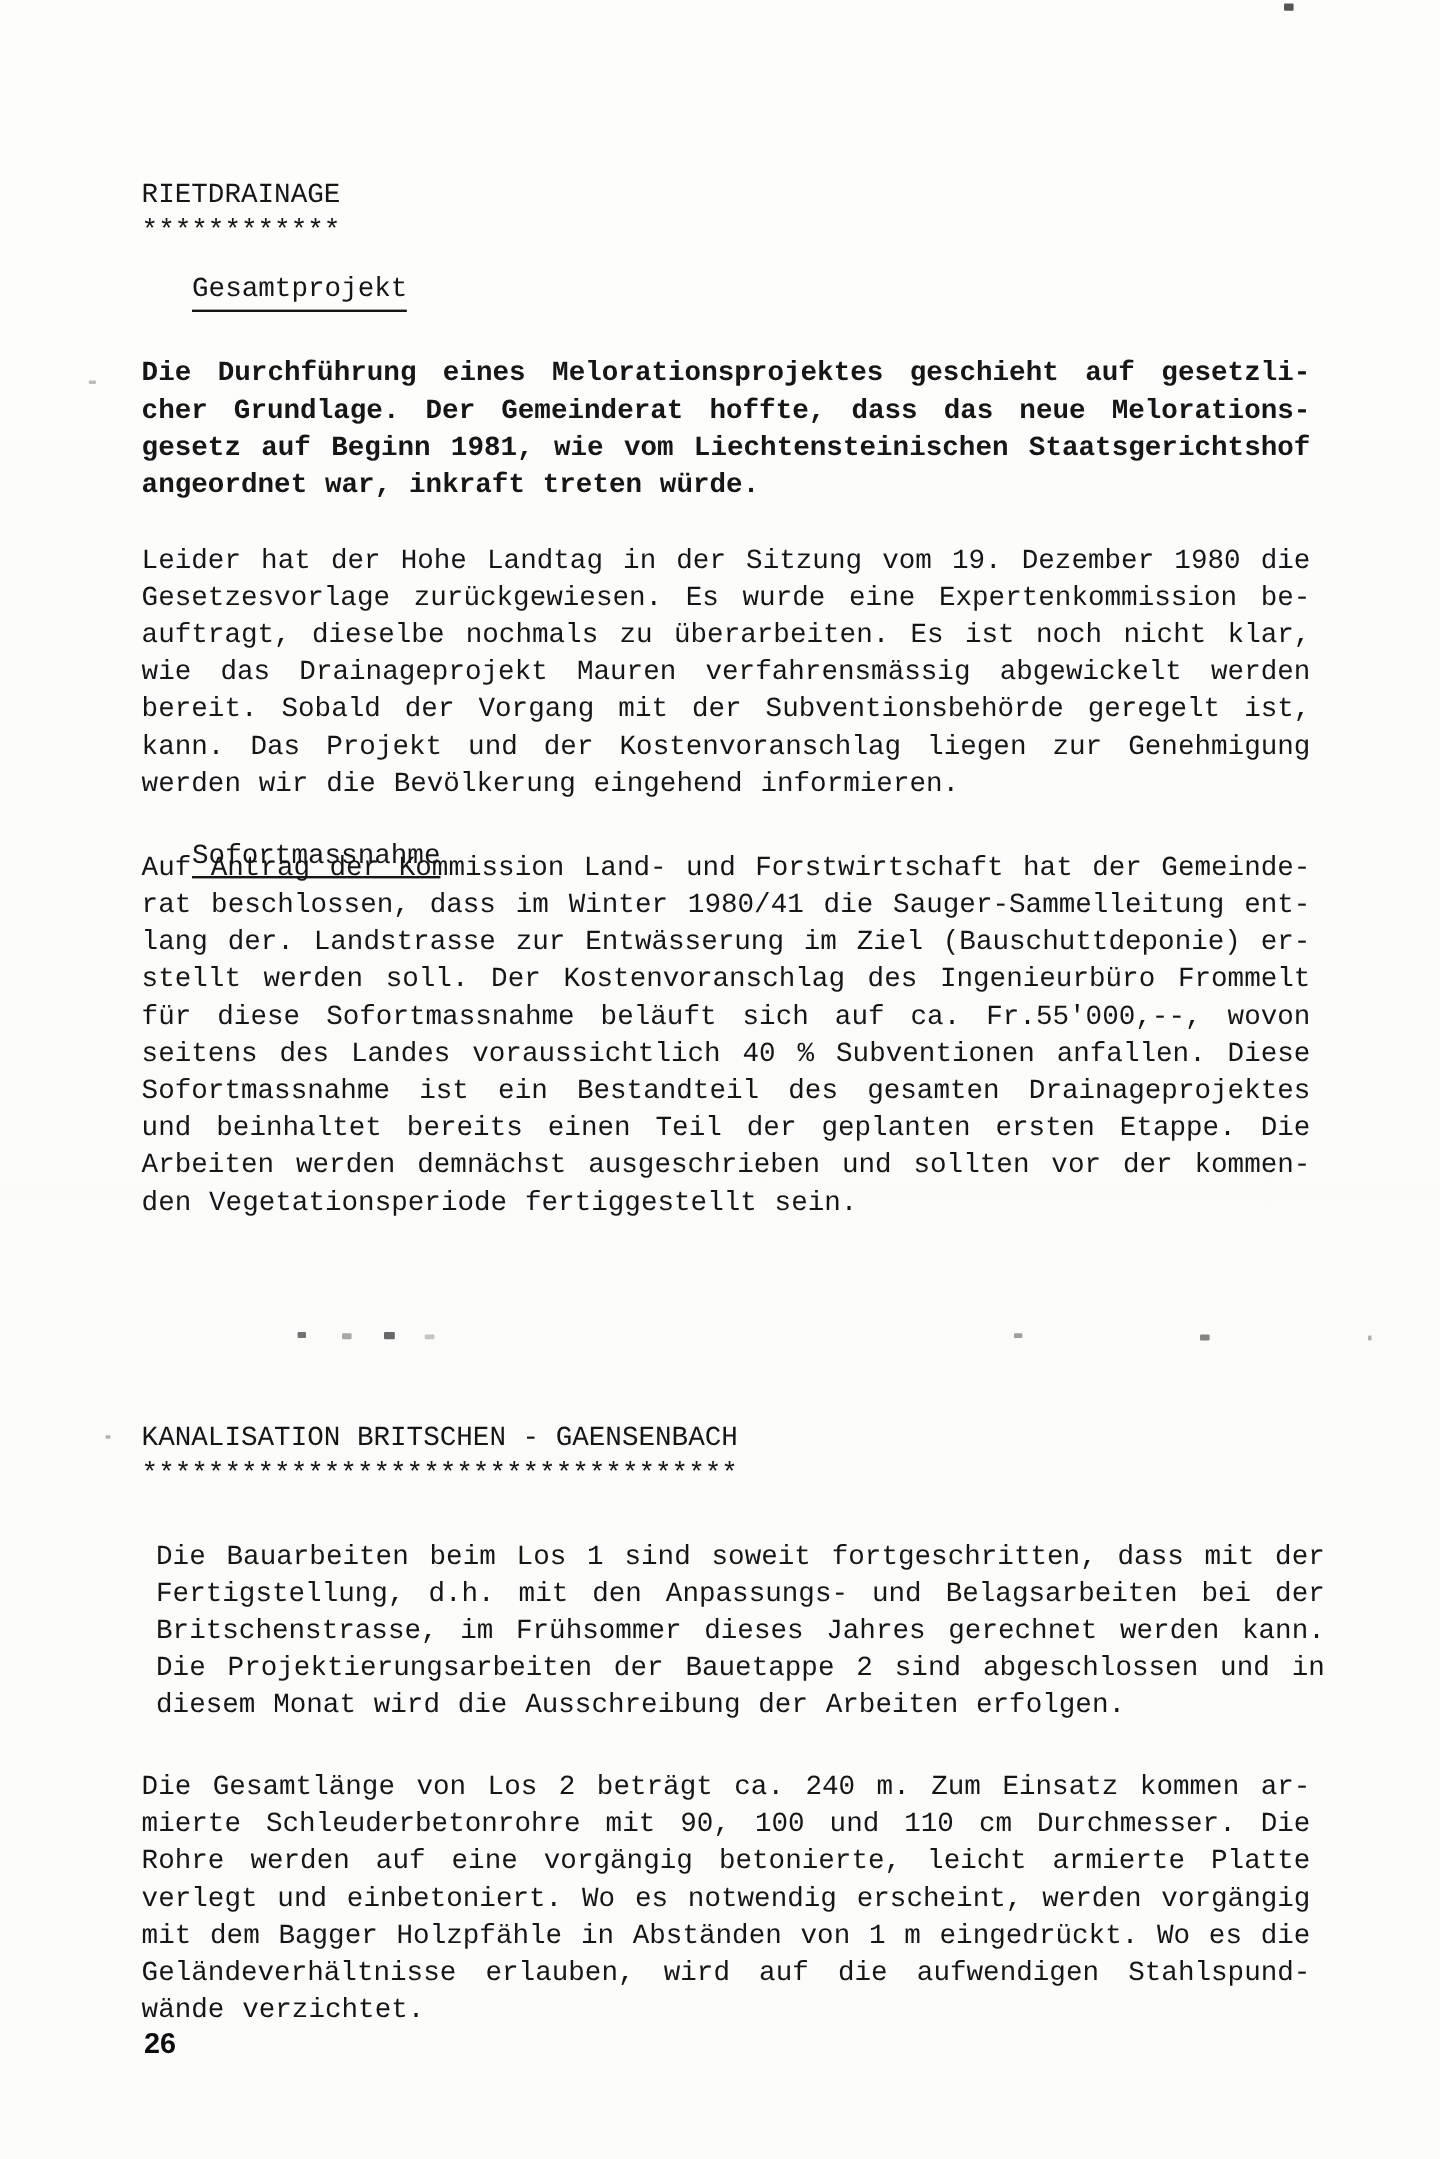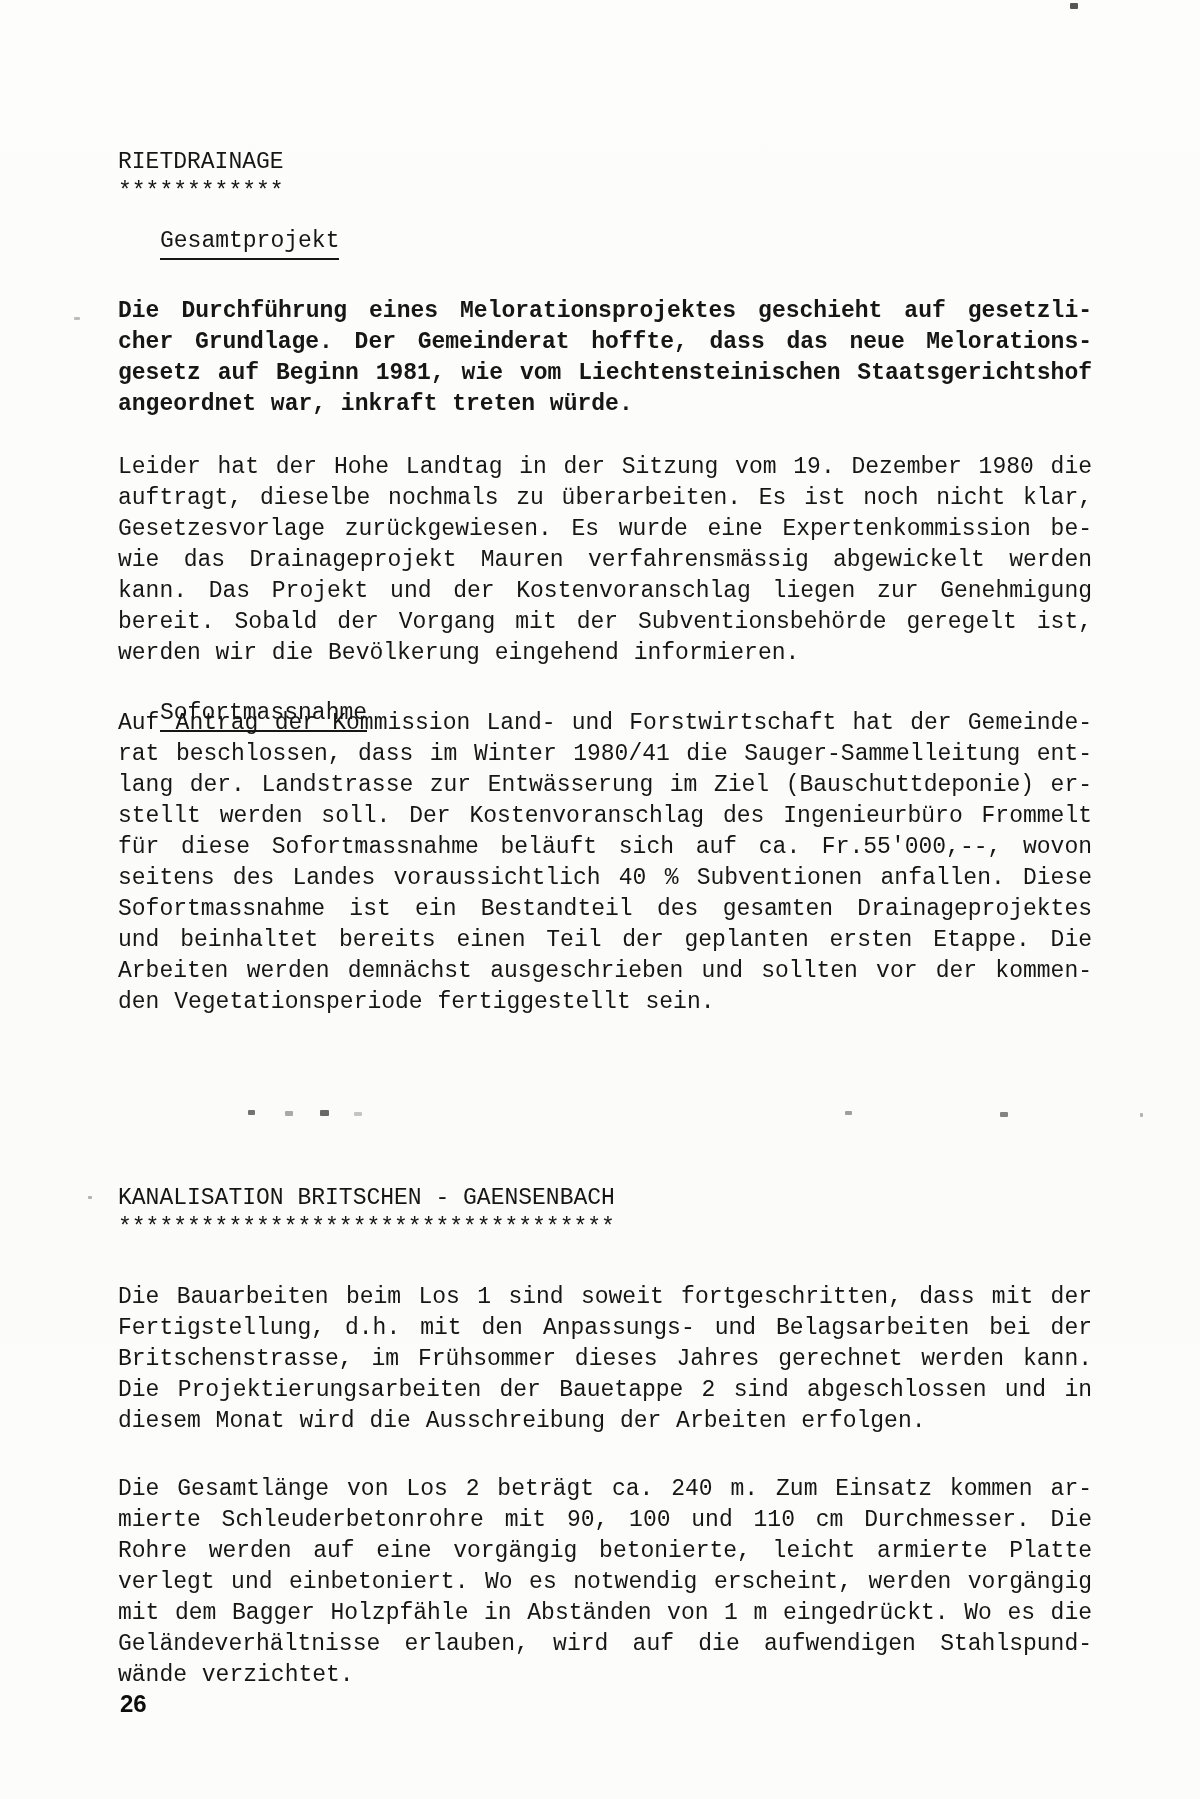--- a/index.html
+++ b/index.html
@@ -90,25 +90,25 @@
 
 <div class="abs para" style="top:296px;font-weight:bold;">
     <div class="line">Die Durchführung eines Melorationsprojektes geschieht auf gesetzli-</div>
     <div class="line">cher Grundlage. Der Gemeinderat hoffte, dass das neue Melorations-</div>
     <div class="line">gesetz auf Beginn 1981, wie vom Liechtensteinischen Staatsgerichtshof</div>
     <div class="line">angeordnet war, inkraft treten würde.</div>
   </div>
 
 <div class="abs para" style="top:452px;">
     <div class="line">Leider hat der Hohe Landtag in der Sitzung vom 19. Dezember 1980 die</div>
+    <div class="line">Gesetzesvorlage zurückgewiesen. Es wurde eine Expertenkommission be-</div>
     <div class="line">auftragt, dieselbe nochmals zu überarbeiten. Es ist noch nicht klar,</div>
-    <div class="line">Gesetzesvorlage zurückgewiesen. Es wurde eine Expertenkommission be-</div>
     <div class="line">wie das Drainageprojekt Mauren verfahrensmässig abgewickelt werden</div>
+    <div class="line">bereit. Sobald der Vorgang mit der Subventionsbehörde geregelt ist,</div>
     <div class="line">kann. Das Projekt und der Kostenvoranschlag liegen zur Genehmigung</div>
-    <div class="line">bereit. Sobald der Vorgang mit der Subventionsbehörde geregelt ist,</div>
     <div class="line">werden wir die Bevölkerung eingehend informieren.</div>
   </div>
 
 <div class="abs heading" style="top:700px;">
   <span>Sofortmassnahme</span>
 </div>
 
 <div class="abs para" style="top:708px;">
     <div class="line">Auf Antrag der Kommission Land- und Forstwirtschaft hat der Gemeinde-</div>
     <div class="line">rat beschlossen, dass im Winter 1980/41 die Sauger-Sammelleitung ent-</div>
@@ -130,21 +130,21 @@
 <div class="mark" style="left:1000px;top:1112px;width:8px;height:5px;opacity:.65;"></div>
 <div class="mark" style="left:1140px;top:1113px;width:3px;height:4px;opacity:.4;"></div>
 
 <div class="mark" style="left:1070px;top:3px;width:8px;height:6px;opacity:.9;"></div>
 <div class="mark" style="left:74px;top:317px;width:6px;height:3px;opacity:.35;"></div>
 <div class="mark" style="left:88px;top:1196px;width:4px;height:3px;opacity:.4;"></div>
 
 <div class="abs section-title" style="top:1184px;">KANALISATION BRITSCHEN - GAENSENBACH</div>
 <div class="abs stars" style="top:1216px;">************************************</div>
 
-<div class="abs para" style="top:1282px;">
+<div class="abs para" style="top:1282px;margin-left:12px;">
     <div class="line">Die Bauarbeiten beim Los 1 sind soweit fortgeschritten, dass mit der</div>
     <div class="line">Fertigstellung, d.h. mit den Anpassungs- und Belagsarbeiten bei der</div>
     <div class="line">Britschenstrasse, im Frühsommer dieses Jahres gerechnet werden kann.</div>
     <div class="line">Die Projektierungsarbeiten der Bauetappe 2 sind abgeschlossen und in</div>
     <div class="line">diesem Monat wird die Ausschreibung der Arbeiten erfolgen.</div>
   </div>
 
 <div class="abs para" style="top:1462px;margin-top:12px;">
     <div class="line">Die Gesamtlänge von Los 2 beträgt ca. 240 m. Zum Einsatz kommen ar-</div>
     <div class="line">mierte Schleuderbetonrohre mit 90, 100 und 110 cm Durchmesser. Die</div>

